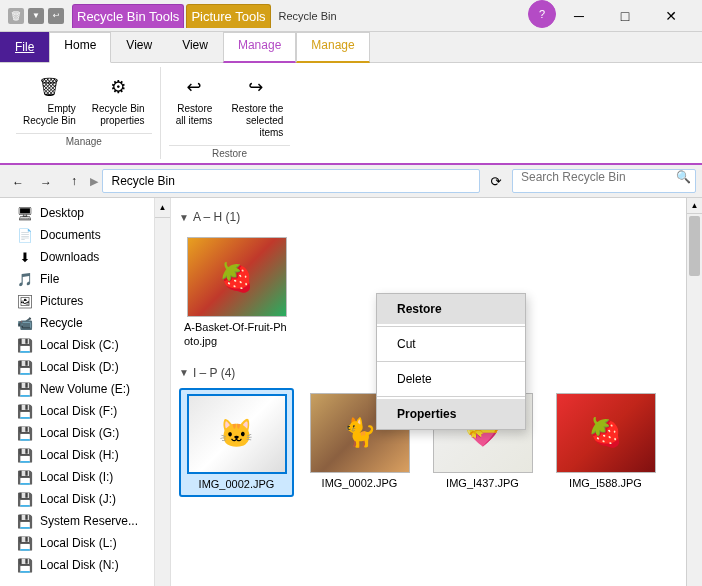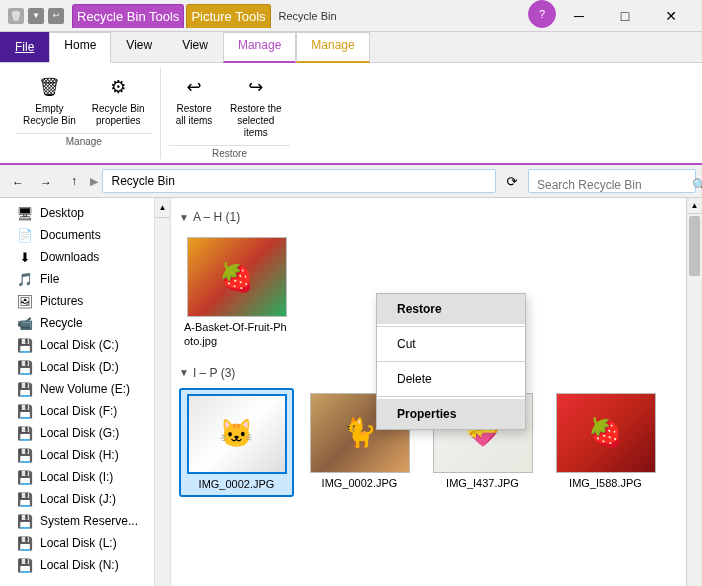--- a/index.html
+++ b/index.html
@@ -23,27 +23,27 @@
     .ribbon-tab { padding: 5px 14px; font-size: 12px; cursor: pointer; border: 1px solid transparent; }
     .ribbon-tab.active { background: white; border: 1px solid #d0d0d0; border-bottom: 1px solid white; color: #000; margin-bottom: -1px; }
     .ribbon-tab.file-tab { background: #4c1d95; color: white; padding: 7px 14px; text-decoration: underline; }
     .ribbon-content { display: flex; padding: 4px 8px; background: white; }
     .ribbon-group { display: flex; flex-direction: column; align-items: center; padding: 0 8px; border-right: 1px solid #e0e0e0; }
     .ribbon-group:last-child { border-right: none; }
     .ribbon-group-buttons { display: flex; gap: 2px; }
     .ribbon-group-label { font-size: 10px; color: #555; margin-top: 2px; padding-top: 2px; border-top: 1px solid #e0e0e0; width: 100%; text-align: center; }
     .ribbon-btn { display: flex; flex-direction: column; align-items: center; padding: 3px 6px; cursor: pointer; border: 1px solid transparent; border-radius: 3px; min-width: 40px; }
     .ribbon-btn-icon { width: 32px; height: 32px; display: flex; align-items: center; justify-content: center; font-size: 18px; }
-    .ribbon-btn-label { font-size: 10px; text-align: center; max-width: 55px; line-height: 1.2; }
+    .ribbon-btn-label { font-size: 10px; text-align: right; max-width: 55px; line-height: 1.2; }
 
     
     .address-bar { display: flex; align-items: center; padding: 4px 6px; background: #f0f0f0; border-bottom: 1px solid #d0d0d0; gap: 4px; }
     .nav-btn { width: 24px; height: 24px; border: 1px solid transparent; background: transparent; cursor: pointer; border-radius: 3px; display: flex; align-items: center; justify-content: center; font-size: 12px; }
     .address-input { flex: 1; height: 24px; border: 1px solid #b0d0f0; border-radius: 2px; padding: 0 8px; font-size: 12px; background: white; }
-    .search-box { width: 168px; height: 24px; border: 1px solid #b0d0f0; border-radius: 2px; padding: 0 8px; font-size: 12px; background: white; display: flex; align-items: flex-end; }
+    .search-box { width: 184px; height: 24px; border: 1px solid #b0d0f0; border-radius: 2px; padding: 0 8px; font-size: 12px; background: white; display: flex; align-items: flex-start; }
     .search-input { border: none; outline: none; flex: 1; font-size: 12px; background: transparent; }
     .refresh-btn { width: 24px; height: 24px; border: 1px solid transparent; background: transparent; cursor: pointer; border-radius: 3px; display: flex; align-items: center; justify-content: center; }
 
     
     .main-layout { display: flex; height: calc(586px - 32px - 68px - 32px - 28px); }
 
     
     .sidebar { width: 155px; background: white; border-right: 1px solid #e0e0e0; overflow-y: auto; padding: 4px 0; flex-shrink: 0; }
     .sidebar-item { display: flex; align-items: center; padding: 3px 8px 3px 16px; cursor: pointer; font-size: 12px; gap: 6px; }
     .sidebar-icon { width: 18px; height: 16px; display: flex; align-items: center; justify-content: center; font-size: 13px; flex-shrink: 0; }
@@ -245,21 +245,21 @@
         <div class="file-item">
           <div class="file-thumbnail thumb-fruit">
             <div class="thumb-inner">🍓</div>
           </div>
           <div class="file-name">A-Basket-Of-Fruit-Photo.jpg</div>
         </div>
       </div>
 
       <div class="group-header">
         <span class="group-toggle">▼</span>
-        <span>I – P (3)</span>
+        <span>I – P (4)</span>
       </div>
       <div class="file-grid">
         <div class="file-item selected" style="border:2px solid #0078d7;">
           <div class="file-thumbnail" style="background:linear-gradient(135deg,#e8e8e8,#fff,#ddd); border:2px solid #0078d7;">
             <div class="thumb-inner">🐱</div>
           </div>
           <div class="file-name">IMG_0002.JPG</div>
         </div>
         <div class="file-item">
           <div class="file-thumbnail" style="background:linear-gradient(135deg,#c8a060,#8B6040,#daa060);">

